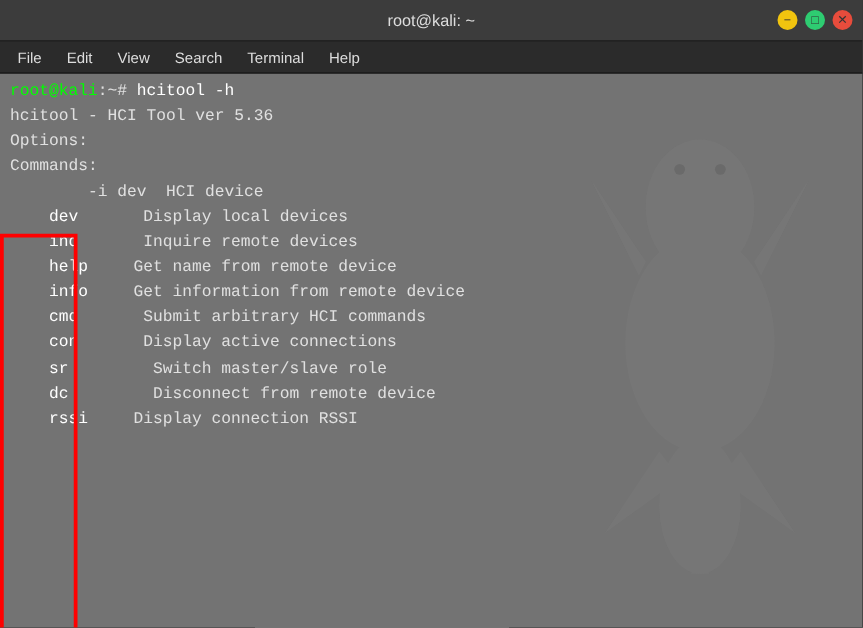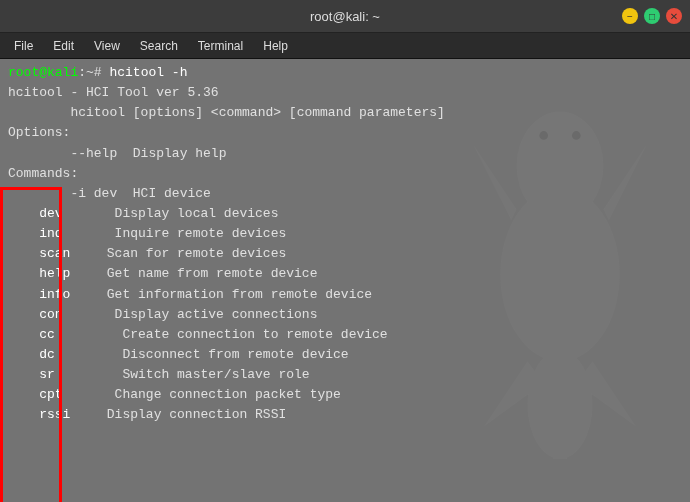--- a/index.html
+++ b/index.html
@@ -153,31 +153,27 @@
     <circle cx="115" cy="52" r="4" fill="#444"></circle>
   </svg>
 
   <div class="red-box"></div>
 
   <div class="terminal-text">
     <div>
       <span class="prompt-user">root@kali</span><span>:~# </span><span class="prompt-cmd">hcitool -h</span>
     </div>
     <div>hcitool - HCI Tool ver 5.36</div>
-    <div>&nbsp;&nbsp;&nbsp;&nbsp;&nbsp;&nbsp;&nbsp;&nbsp;hcitool [options] &lt;command&gt; [command parameters]</div>
     <div>Options:</div>
-    <div>&nbsp;&nbsp;&nbsp;&nbsp;&nbsp;&nbsp;&nbsp;&nbsp;--help&nbsp;&nbsp;Display help</div>
     <div>Commands:</div>
     <div>&nbsp;&nbsp;&nbsp;&nbsp;&nbsp;&nbsp;&nbsp;&nbsp;-i dev&nbsp;&nbsp;HCI device</div>
     <div>&nbsp;&nbsp;&nbsp;&nbsp;<span class="cmd-name">dev</span>&nbsp;&nbsp;&nbsp;Display local devices</div>
     <div>&nbsp;&nbsp;&nbsp;&nbsp;<span class="cmd-name">inq</span>&nbsp;&nbsp;&nbsp;Inquire remote devices</div>
-    <div>&nbsp;&nbsp;&nbsp;&nbsp;<span class="cmd-name">scan</span>&nbsp;&nbsp;Scan for remote devices</div>
     <div>&nbsp;&nbsp;&nbsp;&nbsp;<span class="cmd-name">help</span>&nbsp;&nbsp;Get name from remote device</div>
     <div>&nbsp;&nbsp;&nbsp;&nbsp;<span class="cmd-name">info</span>&nbsp;&nbsp;Get information from remote device</div>
+    <div>&nbsp;&nbsp;&nbsp;&nbsp;<span class="cmd-name">cmd</span>&nbsp;&nbsp;&nbsp;Submit arbitrary HCI commands</div>
     <div>&nbsp;&nbsp;&nbsp;&nbsp;<span class="cmd-name">con</span>&nbsp;&nbsp;&nbsp;Display active connections</div>
-    <div>&nbsp;&nbsp;&nbsp;&nbsp;<span class="cmd-name">cc</span>&nbsp;&nbsp;&nbsp;&nbsp;Create connection to remote device</div>
+    <div>&nbsp;&nbsp;&nbsp;&nbsp;<span class="cmd-name">sr</span>&nbsp;&nbsp;&nbsp;&nbsp;Switch master/slave role</div>
     <div>&nbsp;&nbsp;&nbsp;&nbsp;<span class="cmd-name">dc</span>&nbsp;&nbsp;&nbsp;&nbsp;Disconnect from remote device</div>
-    <div>&nbsp;&nbsp;&nbsp;&nbsp;<span class="cmd-name">sr</span>&nbsp;&nbsp;&nbsp;&nbsp;Switch master/slave role</div>
-    <div>&nbsp;&nbsp;&nbsp;&nbsp;<span class="cmd-name">cpt</span>&nbsp;&nbsp;&nbsp;Change connection packet type</div>
     <div>&nbsp;&nbsp;&nbsp;&nbsp;<span class="cmd-name">rssi</span>&nbsp;&nbsp;Display connection RSSI</div>
 
   </div>
 </div>
 
 </body></html>

